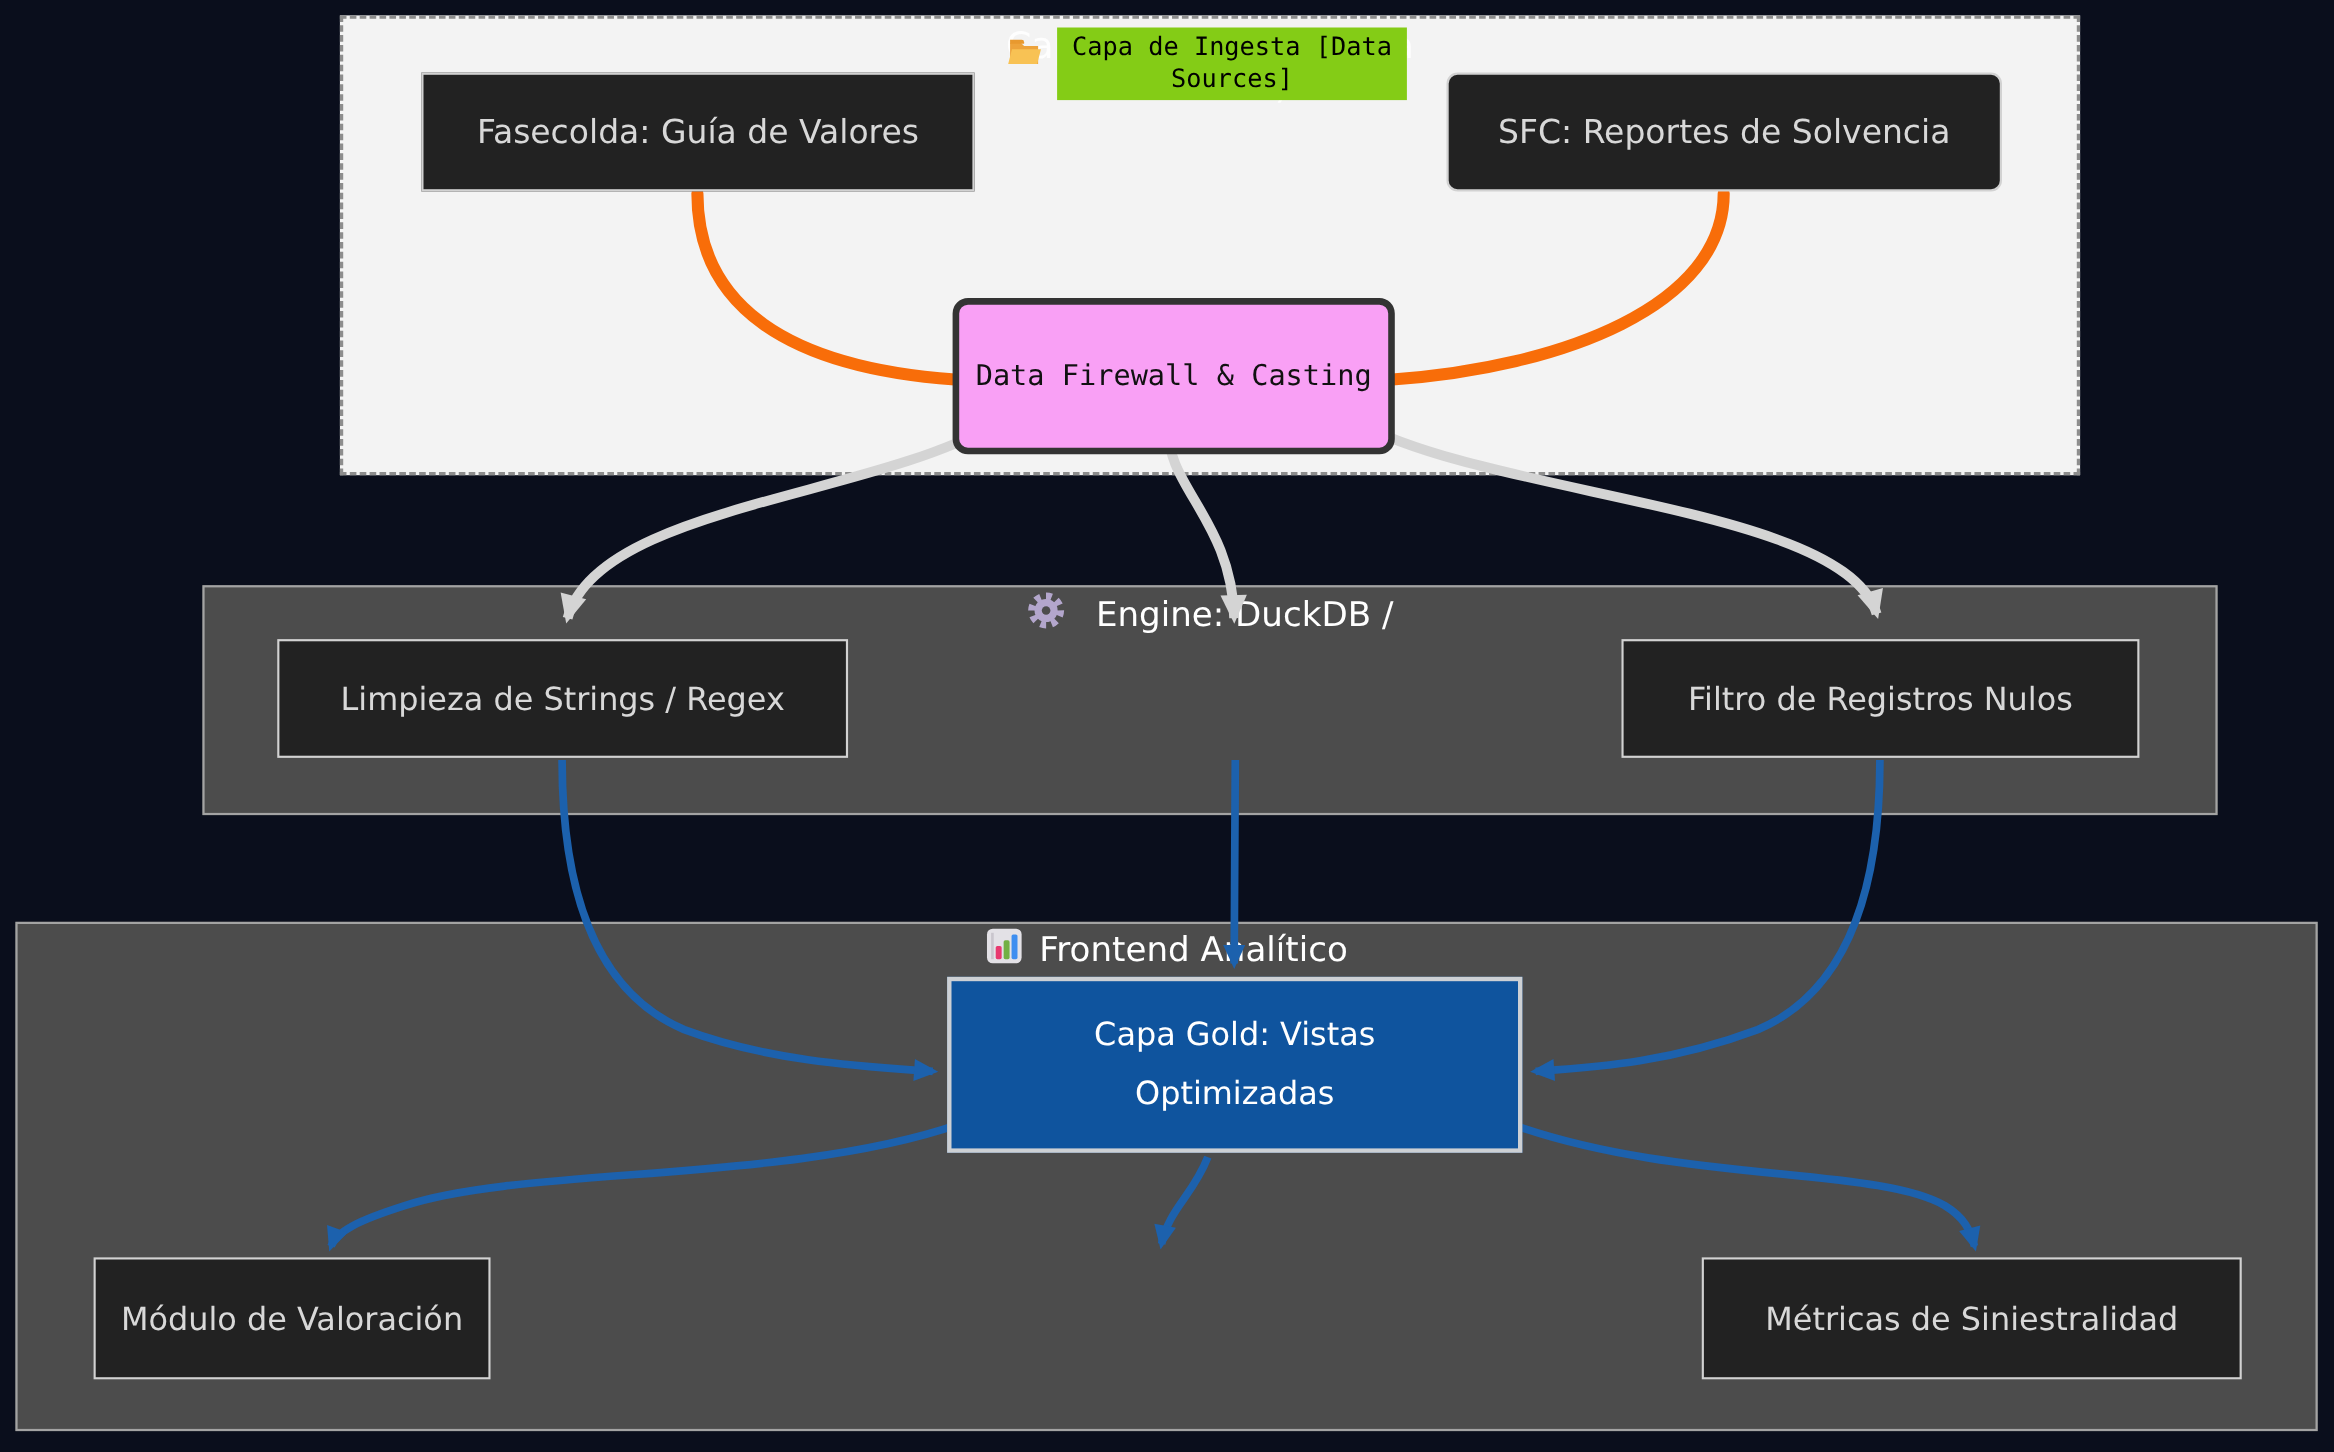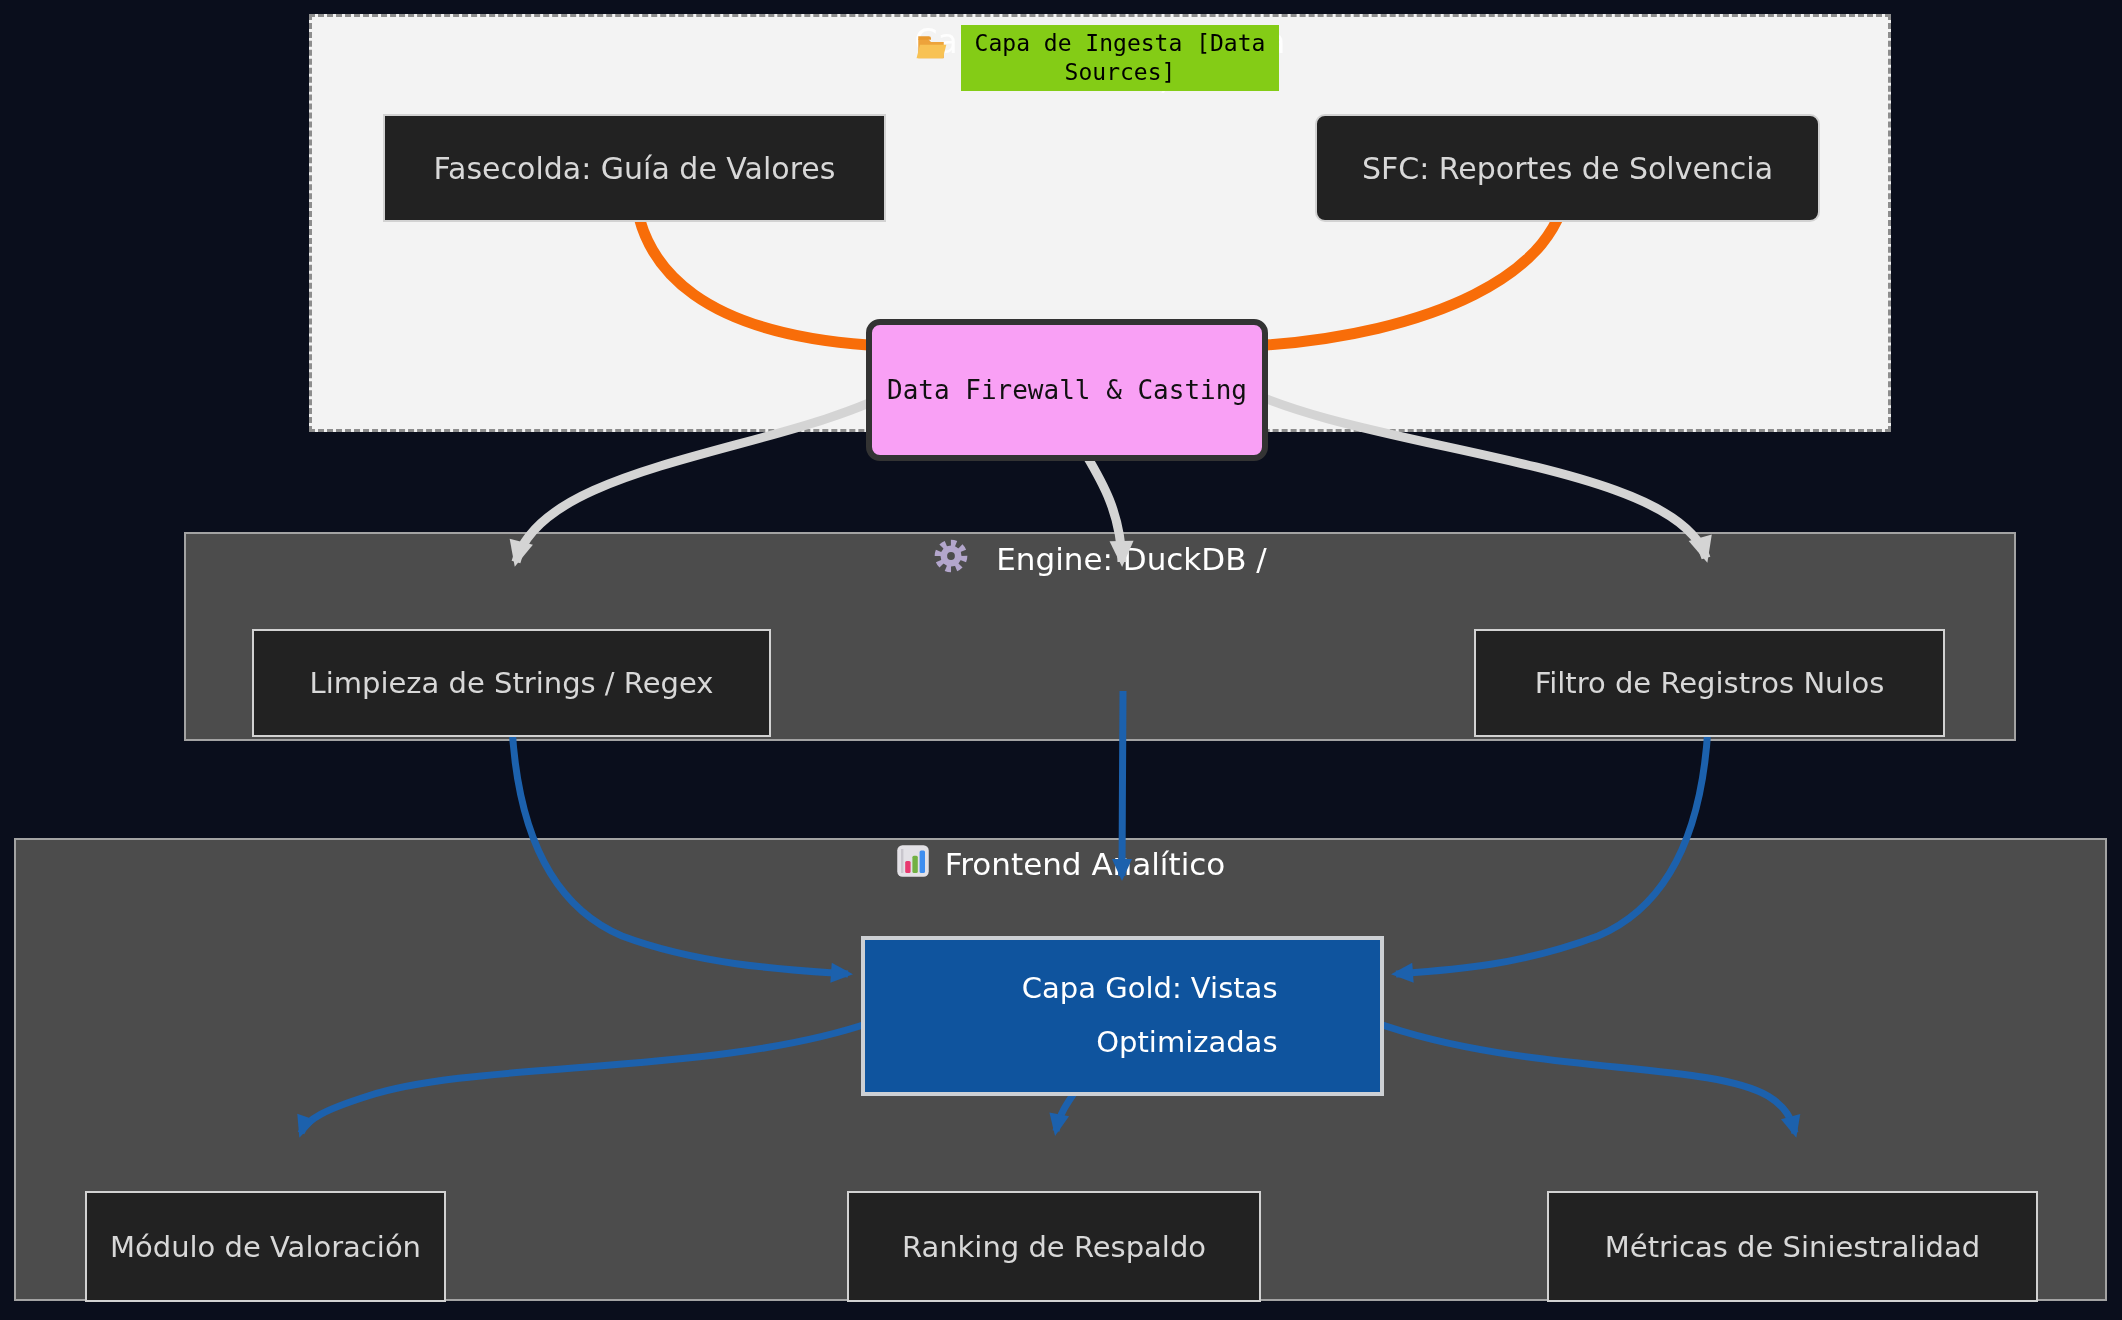--- a/index.html
+++ b/index.html
@@ -29,23 +29,23 @@
 
   #edges{position:absolute;left:0;top:0;z-index:4;}
   #edges path.wire{fill:none;}
   .e-orange{stroke:var(--edge-orange);stroke-width:11px;stroke-linecap:round;}
   .e-gray{stroke:var(--edge-gray);stroke-width:9px;}
   .e-blue{stroke:var(--edge-blue);stroke-width:7px;}
   .mk-gray{fill:var(--edge-gray);}
   .mk-blue{fill:var(--edge-blue);}
 
   .node{position:absolute;box-sizing:border-box;display:flex;align-items:center;
-      justify-content:center;text-align:right;z-index:6;
+      justify-content:center;text-align:center;z-index:6;
       background:var(--node-dark-fill);border:2px solid var(--node-border);
-      color:var(--node-text);font-size:29px;margin-top:48px;}
+      color:var(--node-text);font-size:29px;}
   #node-fasecolda{left:383px;top:66px;width:503px;height:108px;font-size:30px;}
   #node-sfc{left:1315px;top:66px;width:505px;height:108px;font-size:30px;border-radius:10px;}
   #node-firewall{left:866px;top:271px;width:402px;height:142px;
       background:var(--pink-fill);border:6px solid var(--pink-border);border-radius:14px;
       color:#111;font-family:"DejaVu Sans Mono",monospace;font-size:26px;}
   #node-limpieza{left:252px;top:581px;width:519px;height:108px;}
   #node-double{left:872px;top:581px;width:503px;height:108px;}
   #node-filtro{left:1474px;top:581px;width:471px;height:108px;}
   #node-gold{left:861px;top:888px;width:523px;height:160px;
       background:var(--gold-fill);border:4px solid #cdd0d4;color:var(--gold-text);
@@ -136,20 +136,17 @@
   </div>
   <div class="node" id="node-filtro">
     <span>Filtro de Registros Nulos</span>
   </div>
   <div class="node" id="node-gold">
     <span class="wrap">Capa Gold: Vistas Optimizadas</span>
   </div>
   <div class="node" id="node-modulo">
     <span>Módulo de Valoración</span>
   </div>
-  <div class="node" id="node-ranking">
-    <span>Ranking de Respaldo</span>
-  </div>
   <div class="node" id="node-metricas">
     <span>Métricas de Siniestralidad</span>
   </div>
 
 </div>
 
 </body></html>

